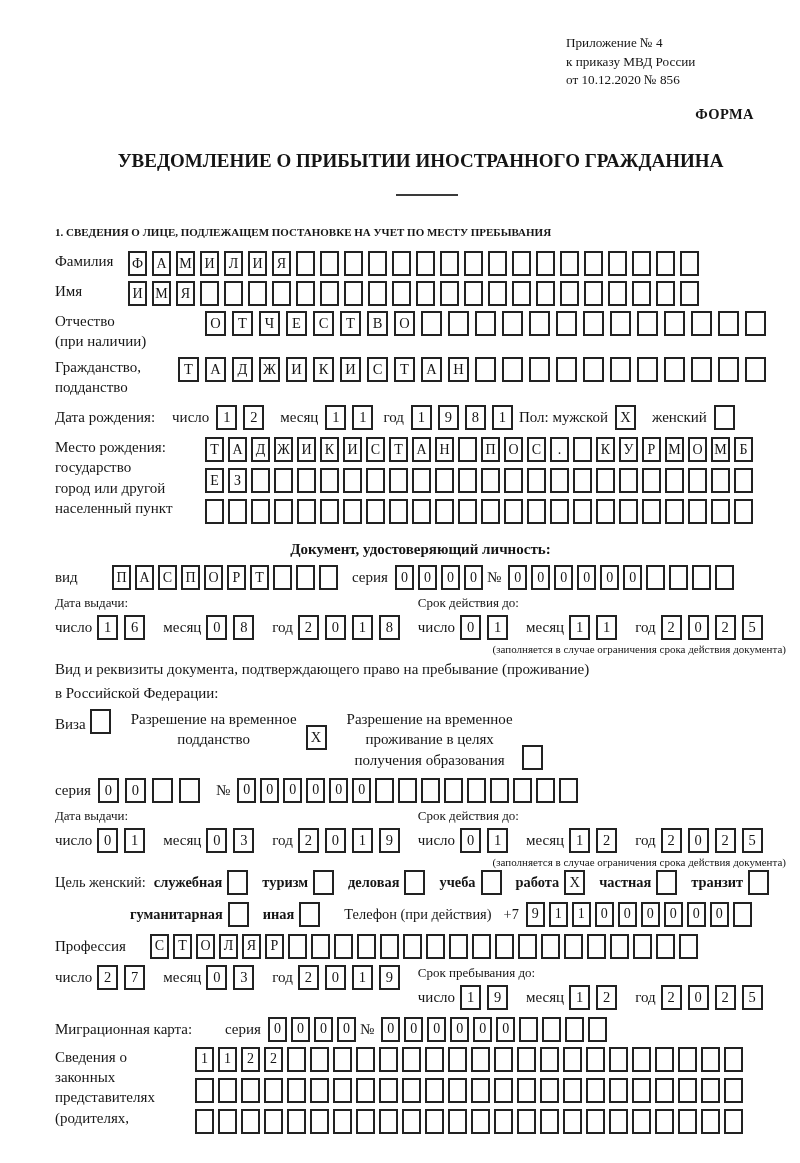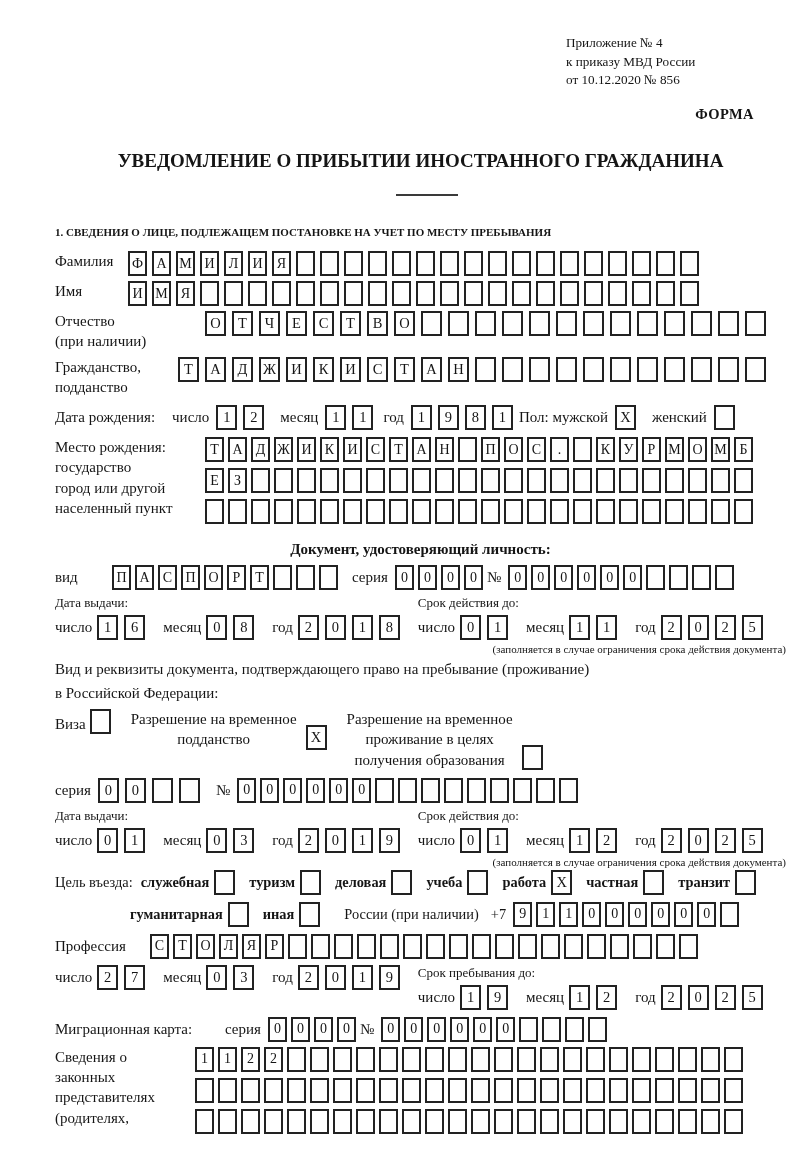--- a/index.html
+++ b/index.html
@@ -489,21 +489,21 @@
           <span class="cell">0</span>
           <span class="cell">2</span>
           <span class="cell">5</span>
         </span>
     </div>
     <div class="datenote">(заполняется в случае ограничения срока действия документа)</div>
   </div>
 </div>
 
 <div class="pr1">
-  <span class="t" style="margin-right:8px">Цель въезда:</span>
+  <span class="t" style="margin-right:8px">Цель женский:</span>
   <span class="po">
       <span class="t">служебная</span>
       <span class="cells">
         <span class="cell"></span>
       </span>
     </span>
   <span class="po">
       <span class="t">туризм</span>
       <span class="cells">
         <span class="cell"></span>
@@ -546,21 +546,21 @@
       <span class="cells">
         <span class="cell"></span>
       </span>
     </span>
   <span class="po">
       <span class="t">иная</span>
       <span class="cells">
         <span class="cell"></span>
       </span>
     </span>
-  <span class="t" style="margin:0 12px 0 10px">России (при наличии)</span>
+  <span class="t" style="margin:0 12px 0 10px">Телефон (при действия)</span>
   <span class="t" style="margin-right:7px">+7</span>
   <span class="cells xs">
       <span class="cell">9</span>
       <span class="cell">1</span>
       <span class="cell">1</span>
       <span class="cell">0</span>
       <span class="cell">0</span>
       <span class="cell">0</span>
       <span class="cell">0</span>
       <span class="cell">0</span>

